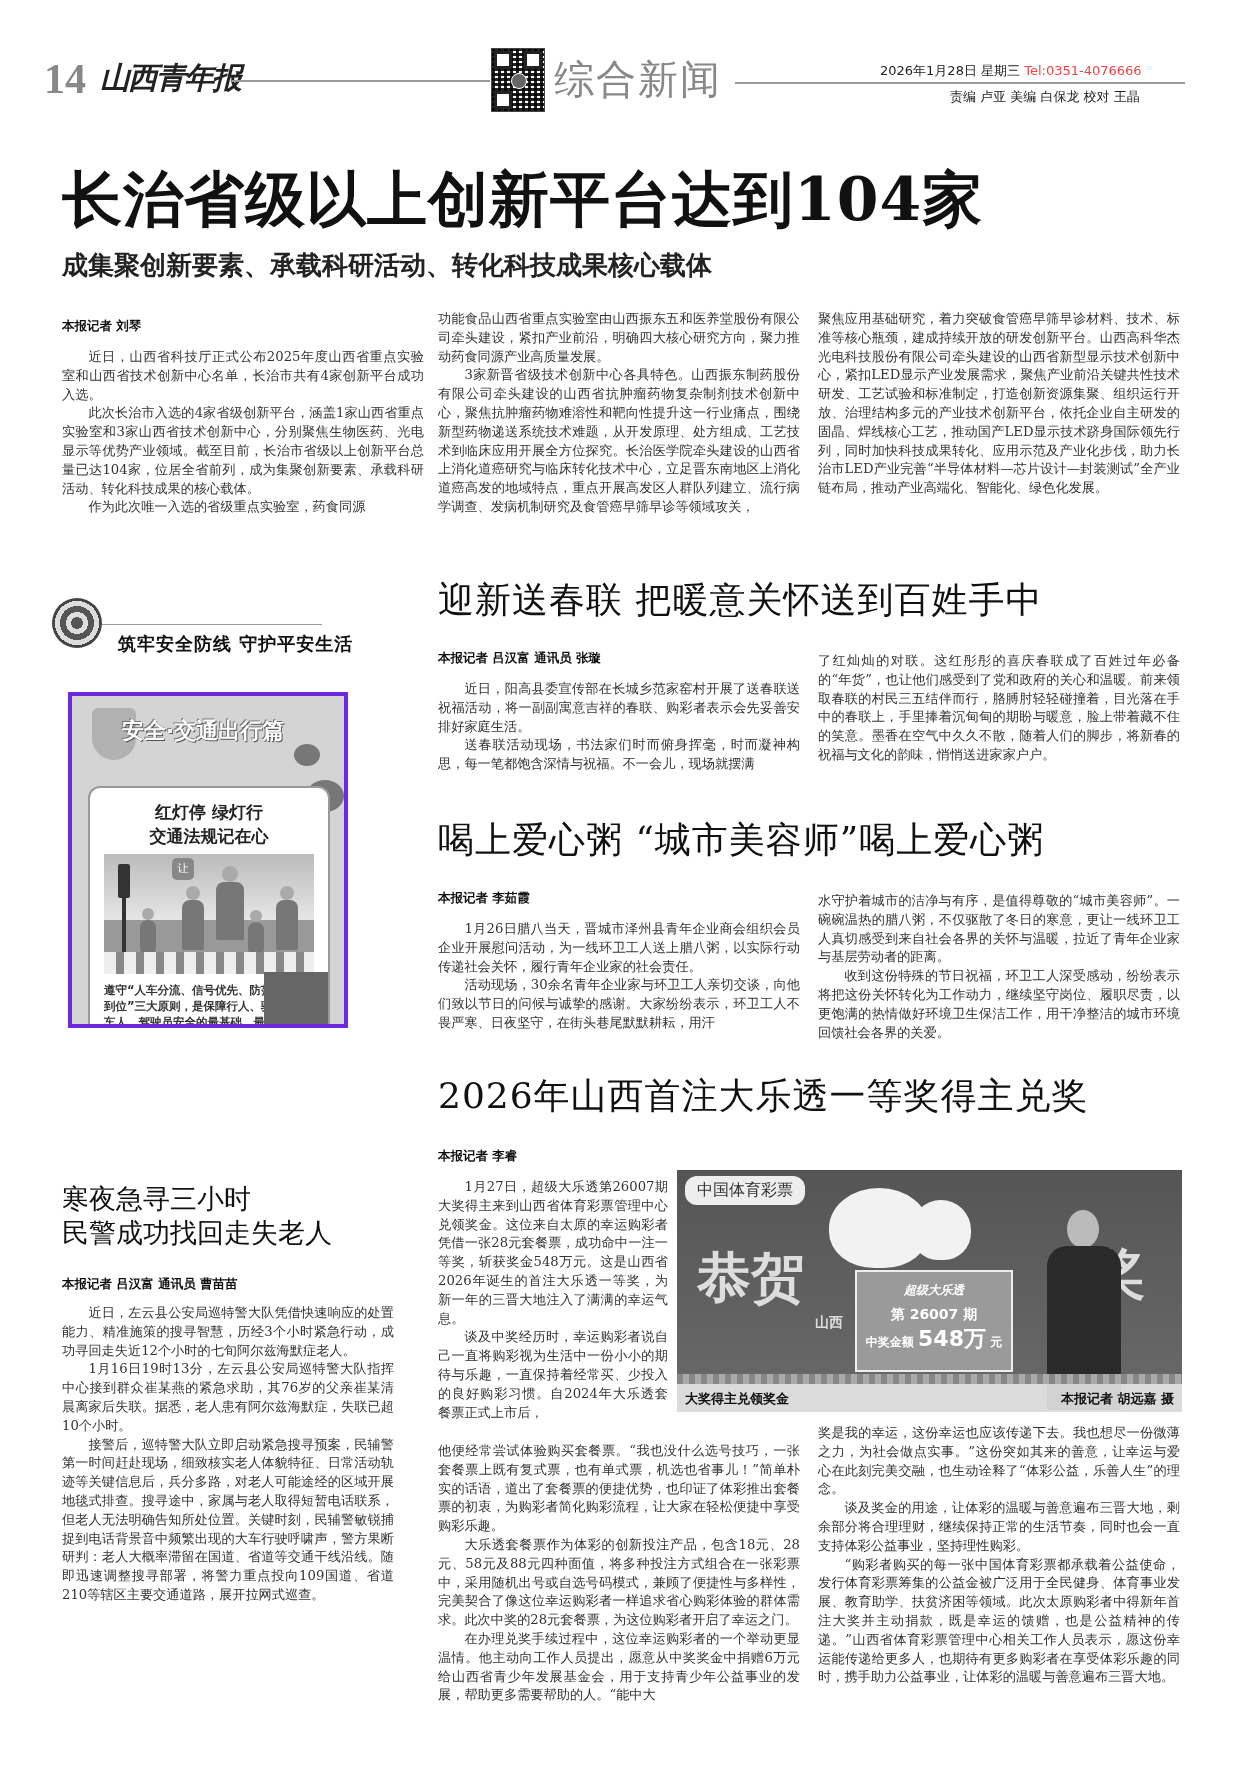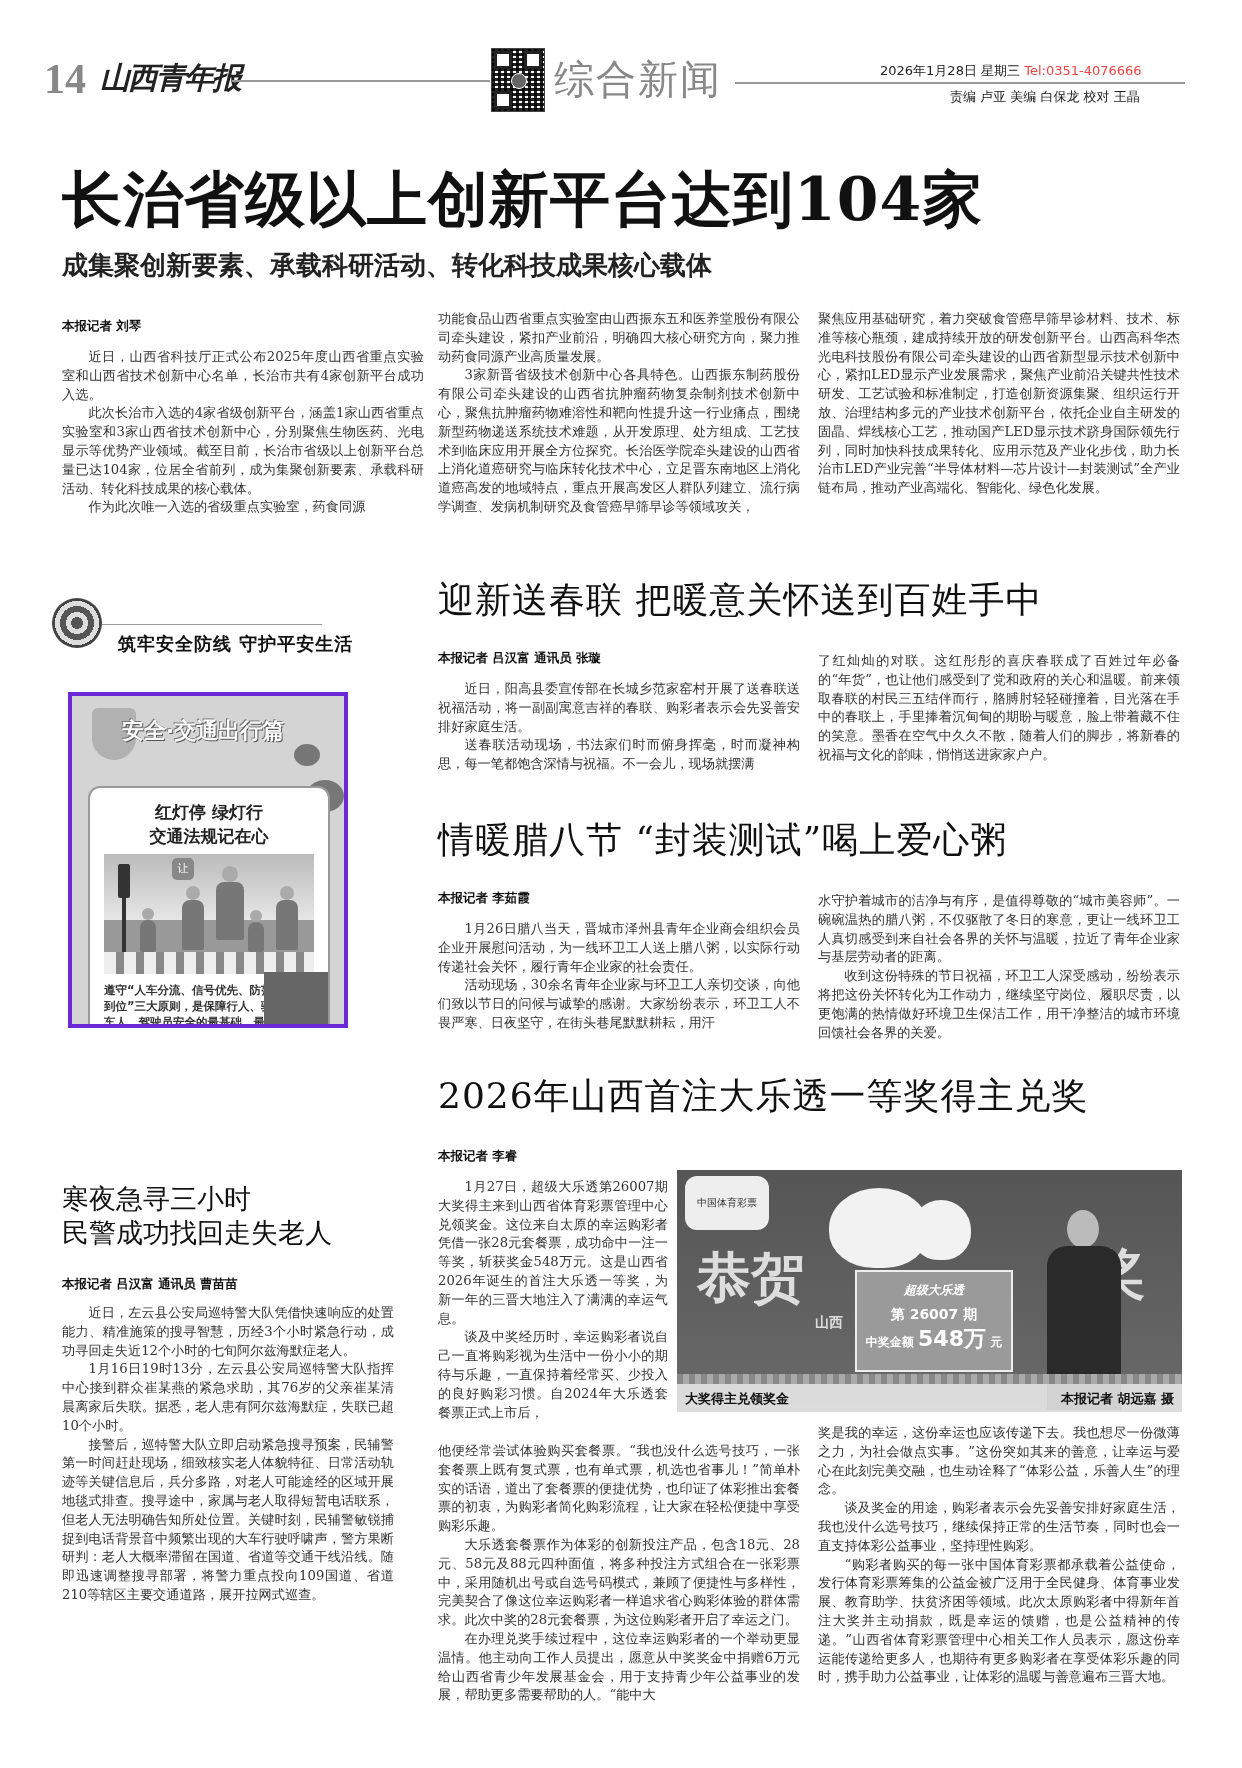--- a/index.html
+++ b/index.html
@@ -54,21 +54,21 @@
   .tlight-pole { position:absolute; left:18px; top:44px; width:4px; height:60px; background:#333; }
   .person { position:absolute; background:#777; border-radius:8px 8px 2px 2px; }
   .head { position:absolute; background:#aaa; border-radius:50%; }
   .stripes { position:absolute; left:0; bottom:0; width:210px; height:22px;
              background:repeating-linear-gradient(90deg,#eee 0 12px,#888 12px 20px); }
   .card-text { position:absolute; left:14px; top:194px; width:178px; font-size:11.5px; line-height:16px; font-weight:bold; color:#333; font-family:"DejaVu Sans",sans-serif; }
   .buildings { position:absolute; right:0; bottom:0; width:64px; height:64px; background:#666; }
 
   
   .photo { left:677px; top:1170px; width:505px; height:242px; background:linear-gradient(#555,#6a6a6a); overflow:hidden; }
-  .photo .logo-pill { position:absolute; left:8px; top:6px; padding:20px 12px; background:#eee; border-radius:12px; font-size:10px; color:#333; font-family:"DejaVu Sans",sans-serif; }
+  .photo .logo-pill { position:absolute; left:8px; top:6px; padding:4px 12px; background:#eee; border-radius:12px; font-size:16px; color:#333; font-family:"DejaVu Sans",sans-serif; }
   .photo .big-char { position:absolute; font-size:54px; color:#ddd; font-weight:bold; }
   .photo .mascot { position:absolute; background:#f2f2f2; border-radius:50% 50% 45% 45%; }
   .photo .board { position:absolute; left:178px; top:100px; width:154px; height:98px; background:#9a9a9a; border:2px solid #eee; text-align:center; color:#fff; font-family:"DejaVu Sans",sans-serif; }
   .photo .board .issue { margin-top:34px; font-size:14px; font-weight:bold; }
   .photo .board .amt { font-size:12px; font-weight:bold; }
   .photo .board .amt b { font-size:22px; }
   .photo .man { position:absolute; left:370px; top:40px; width:74px; height:200px; }
   .photo .man .h { position:absolute; left:20px; top:0; width:32px; height:38px; border-radius:50%; background:#bbb; }
   .photo .man .b { position:absolute; left:0; top:36px; width:74px; height:164px; background:#2a2a2a; border-radius:20px 20px 0 0; }
   .photo .band { position:absolute; left:0; bottom:28px; width:505px; height:10px; background:repeating-linear-gradient(90deg,#888 0 6px,#aaa 6px 12px); }
@@ -163,21 +163,21 @@
 <div class="abs h2 serif" style="left:438px;top:576px">迎新送春联 把暖意关怀送到百姓手中</div>
 <div class="abs byline" style="left:438px;top:650px">本报记者 吕汉富 通讯员 张璇</div>
 <div class="abs col" style="left:438px;top:680px;width:362px">
   <p>近日，阳高县委宣传部在长城乡范家窑村开展了送春联送祝福活动，将一副副寓意吉祥的春联、购彩者表示会先妥善安排好家庭生活。</p>
   <p>送春联活动现场，书法家们时而俯身挥毫，时而凝神构思，每一笔都饱含深情与祝福。不一会儿，现场就摆满</p>
 </div>
 <div class="abs col" style="left:818px;top:652px;width:362px">
   <p class="noi">了红灿灿的对联。这红彤彤的喜庆春联成了百姓过年必备的“年货”，也让他们感受到了党和政府的关心和温暖。前来领取春联的村民三五结伴而行，胳膊肘轻轻碰撞着，目光落在手中的春联上，手里捧着沉甸甸的期盼与暖意，脸上带着藏不住的笑意。墨香在空气中久久不散，随着人们的脚步，将新春的祝福与文化的韵味，悄悄送进家家户户。</p>
 </div>
 
-<div class="abs h2 serif" style="left:438px;top:816px">情暖腊八节 “封装测试”喝上爱心粥</div>
+<div class="abs h2 serif" style="left:438px;top:816px">喝上爱心粥 “城市美容师”喝上爱心粥</div>
 <div class="abs byline" style="left:438px;top:890px">本报记者 李茹霞</div>
 <div class="abs col" style="left:438px;top:920px;width:362px">
   <p>1月26日腊八当天，晋城市泽州县青年企业商会组织会员企业开展慰问活动，为一线环卫工人送上腊八粥，以实际行动传递社会关怀，履行青年企业家的社会责任。</p>
   <p>活动现场，30余名青年企业家与环卫工人亲切交谈，向他们致以节日的问候与诚挚的感谢。大家纷纷表示，环卫工人不畏严寒、日夜坚守，在街头巷尾默默耕耘，用汗</p>
 </div>
 <div class="abs col" style="left:818px;top:892px;width:362px">
   <p class="noi">水守护着城市的洁净与有序，是值得尊敬的“城市美容师”。一碗碗温热的腊八粥，不仅驱散了冬日的寒意，更让一线环卫工人真切感受到来自社会各界的关怀与温暖，拉近了青年企业家与基层劳动者的距离。</p>
   <p>收到这份特殊的节日祝福，环卫工人深受感动，纷纷表示将把这份关怀转化为工作动力，继续坚守岗位、履职尽责，以更饱满的热情做好环境卫生保洁工作，用干净整洁的城市环境回馈社会各界的关爱。</p>
 </div>
 
@@ -187,21 +187,21 @@
   <p>1月27日，超级大乐透第26007期大奖得主来到山西省体育彩票管理中心兑领奖金。这位来自太原的幸运购彩者凭借一张28元套餐票，成功命中一注一等奖，斩获奖金548万元。这是山西省2026年诞生的首注大乐透一等奖，为新一年的三晋大地注入了满满的幸运气息。</p>
   <p>谈及中奖经历时，幸运购彩者说自己一直将购彩视为生活中一份小小的期待与乐趣，一直保持着经常买、少投入的良好购彩习惯。自2024年大乐透套餐票正式上市后，</p>
 </div>
 <div class="abs col" style="left:438px;top:1442px;width:362px">
   <p class="noi">他便经常尝试体验购买套餐票。“我也没什么选号技巧，一张套餐票上既有复式票，也有单式票，机选也省事儿！”简单朴实的话语，道出了套餐票的便捷优势，也印证了体彩推出套餐票的初衷，为购彩者简化购彩流程，让大家在轻松便捷中享受购彩乐趣。</p>
   <p>大乐透套餐票作为体彩的创新投注产品，包含18元、28元、58元及88元四种面值，将多种投注方式组合在一张彩票中，采用随机出号或自选号码模式，兼顾了便捷性与多样性，完美契合了像这位幸运购彩者一样追求省心购彩体验的群体需求。此次中奖的28元套餐票，为这位购彩者开启了幸运之门。</p>
   <p>在办理兑奖手续过程中，这位幸运购彩者的一个举动更显温情。他主动向工作人员提出，愿意从中奖奖金中捐赠6万元给山西省青少年发展基金会，用于支持青少年公益事业的发展，帮助更多需要帮助的人。“能中大</p>
 </div>
 <div class="abs col" style="left:818px;top:1424px;width:362px">
   <p class="noi">奖是我的幸运，这份幸运也应该传递下去。我也想尽一份微薄之力，为社会做点实事。”这份突如其来的善意，让幸运与爱心在此刻完美交融，也生动诠释了“体彩公益，乐善人生”的理念。</p>
-  <p>谈及奖金的用途，购彩者表示会先妥善安排好家庭生活，我也没什么选号技巧，继续保持正常的生活节奏，同时也会一直支持体彩公益事业，坚持理性购彩。</p>
+  <p>谈及奖金的用途，让体彩的温暖与善意遍布三晋大地，剩余部分将合理理财，继续保持正常的生活节奏，同时也会一直支持体彩公益事业，坚持理性购彩。</p>
   <p>“购彩者购买的每一张中国体育彩票都承载着公益使命，发行体育彩票筹集的公益金被广泛用于全民健身、体育事业发展、教育助学、扶贫济困等领域。此次太原购彩者中得新年首注大奖并主动捐款，既是幸运的馈赠，也是公益精神的传递。”山西省体育彩票管理中心相关工作人员表示，愿这份幸运能传递给更多人，也期待有更多购彩者在享受体彩乐趣的同时，携手助力公益事业，让体彩的温暖与善意遍布三晋大地。</p>
 </div>
 
 <div class="abs photo">
   <div class="logo-pill">中国体育彩票</div>
   <div class="big-char" style="left:20px;top:72px">恭贺</div>
   <div class="big-char" style="left:414px;top:68px">奖</div>
   <div class="big-char" style="left:138px;top:144px;font-size:14px">山西</div>
   <div class="mascot" style="left:152px;top:18px;width:100px;height:80px"></div>
   <div class="mascot" style="left:234px;top:30px;width:60px;height:60px"></div>

